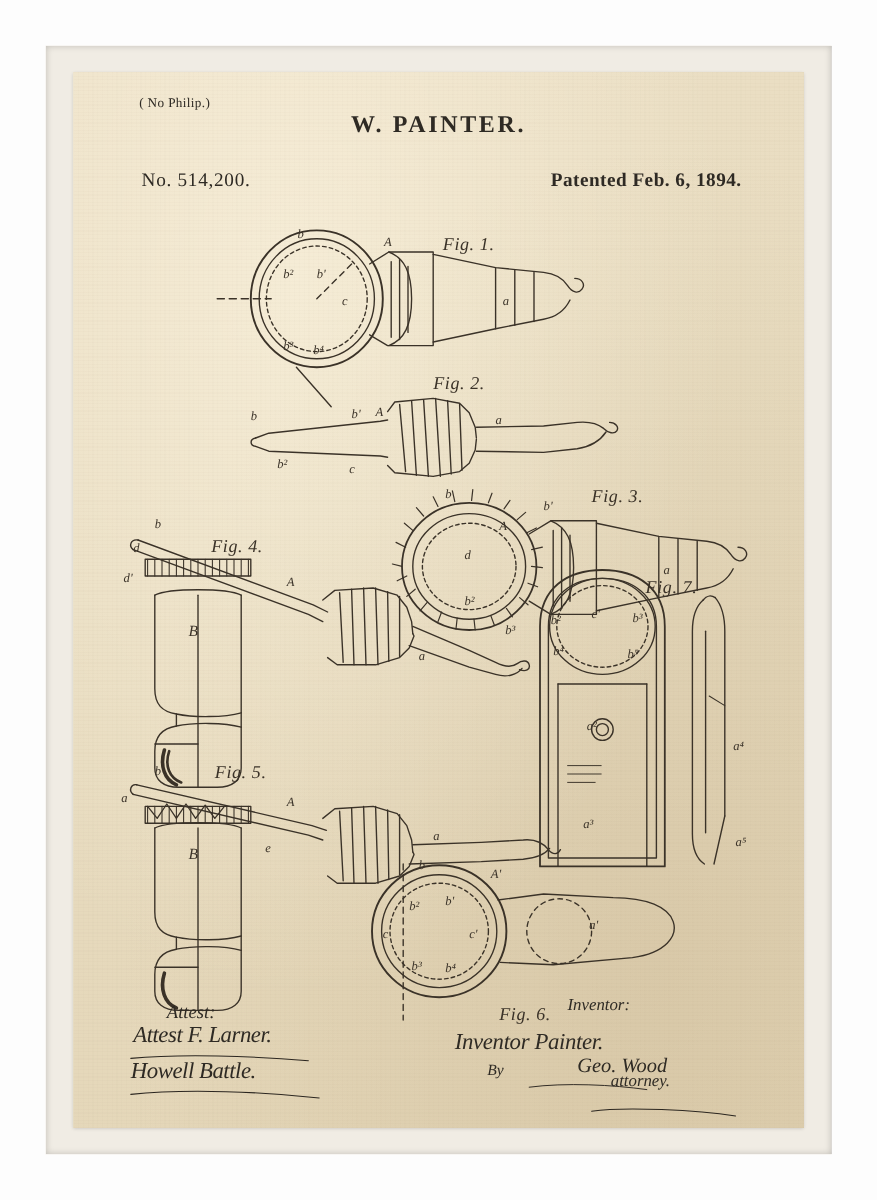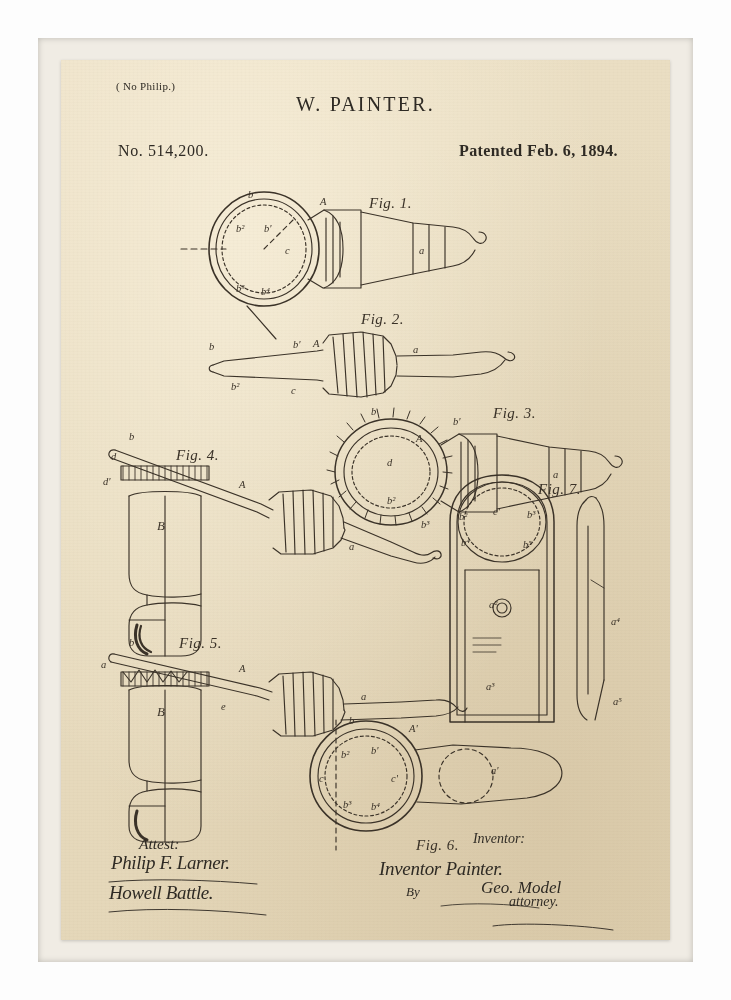--- a/index.html
+++ b/index.html
@@ -57,21 +57,21 @@
   #no-model {
     left: 55px; top: 20px;
     font-size: 11px;
     letter-spacing: 0.3px;
     font-family: "Liberation Serif", serif;
   }
   #title {
     left: 0; right: 0; top: 33px;
     text-align: center;
     font-size: 20px;
-    font-weight: normal;
+    font-weight: bold;
     letter-spacing: 2.2px;
     position: absolute;
   }
   #subtitle {
     left: 0; right: 0; top: 58px;
     text-align: center;
     font-size: 13.5px;
     letter-spacing: 1.1px;
     position: absolute;
   }
@@ -306,24 +306,24 @@
 
       <g stroke="#2b2620" stroke-width="1.1">
         <path d="M48 822 C 90 818, 150 820, 196 824" stroke-width="0.9"></path>
         <path d="M48 852 C 95 847, 160 850, 205 855" stroke-width="0.9"></path>
         <path d="M380 846 C 410 842, 450 844, 478 848" stroke-width="0.8"></path>
         <path d="M432 866 C 460 862, 520 865, 552 870" stroke-width="0.9"></path>
       </g>
     </svg>
 
     <div class="txt" id="attest-lbl">Attest:</div>
-    <div class="txt sig" style="left:50px; top:792px; font-size:19px; letter-spacing:-0.4px;">Philip F. Larner.</div>
+    <div class="txt sig" style="left:50px; top:792px; font-size:19px; letter-spacing:-0.4px;">Attest F. Larner.</div>
     <div class="txt sig" style="left:48px; top:822px; font-size:19px; letter-spacing:-0.4px;">Howell Battle.</div>
 
     <div class="txt" id="inventor-lbl">Inventor:</div>
     <div class="txt sig" style="left:318px; top:798px; font-size:19px; letter-spacing:-0.3px;">Inventor Painter.</div>
     <div class="txt" id="by-lbl">By</div>
-    <div class="txt sig" style="left:420px; top:818px; font-size:17px;">Geo. Model</div>
+    <div class="txt sig" style="left:420px; top:818px; font-size:17px;">Geo. Wood</div>
     <div class="txt sig" id="atty-lbl">attorney.</div>
 
     <div id="grain"></div>
   </div>
 </div>
 
 </body></html>

